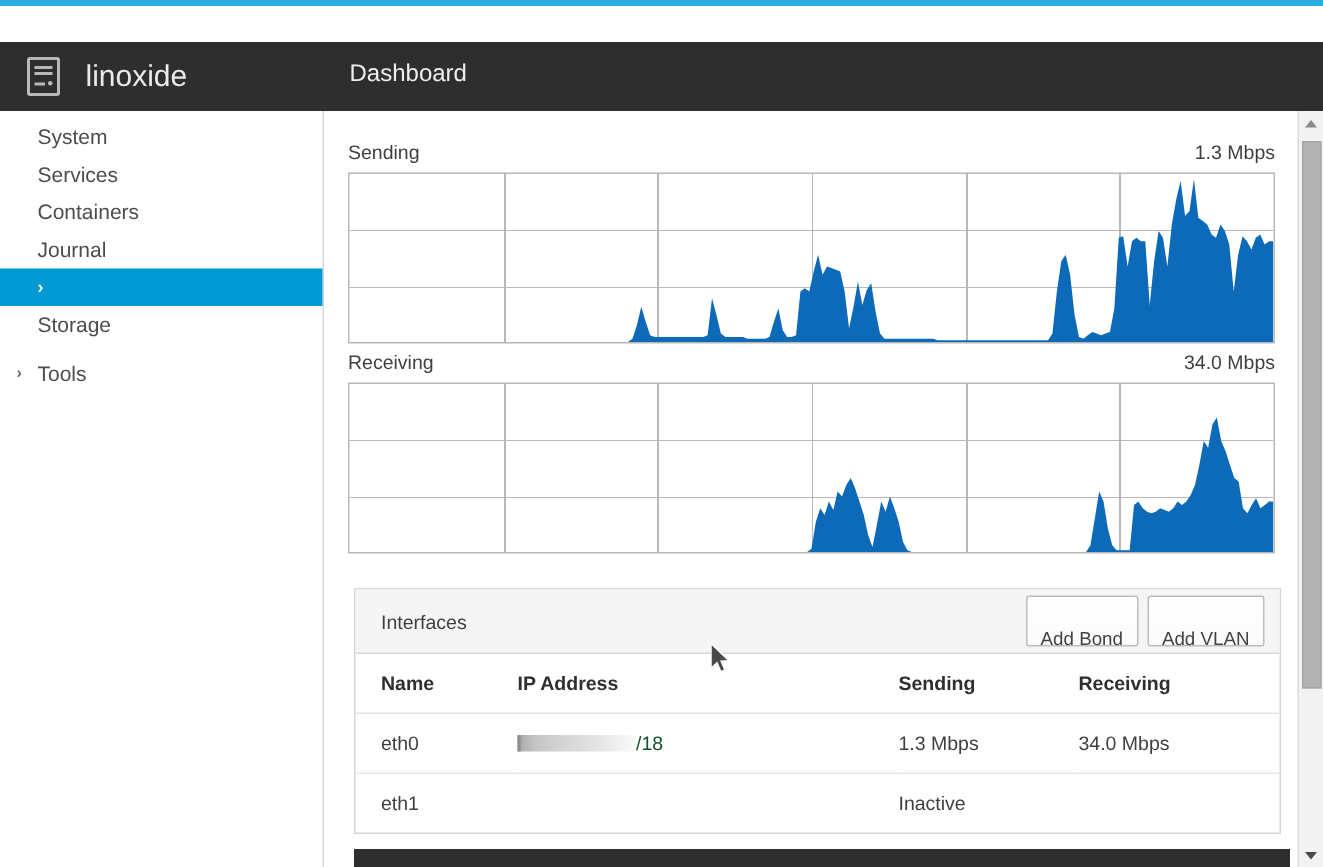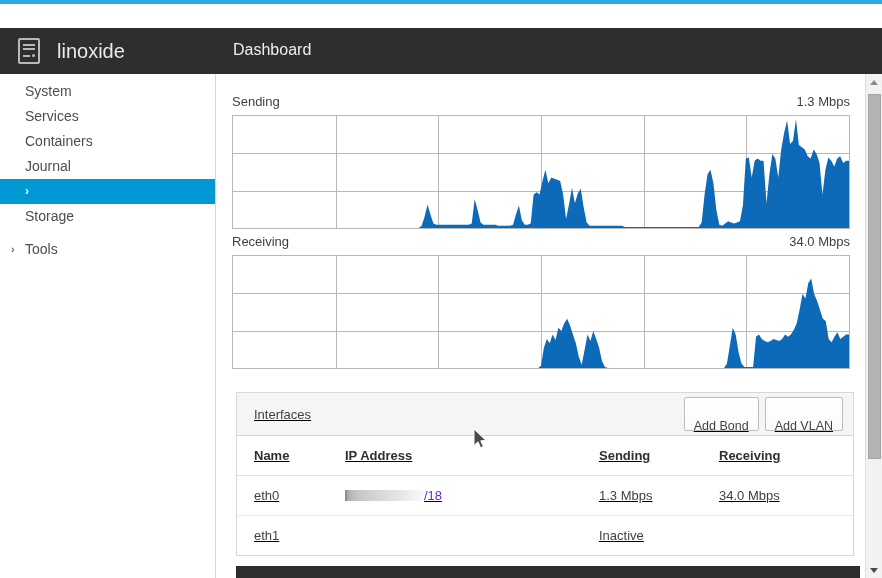--- a/index.html
+++ b/index.html
@@ -177,21 +177,20 @@
     overflow: hidden;
   }
   .graph-canvas svg { display: block; }
   .gridline { stroke: #b8b8b8; stroke-width: 1; shape-rendering: crispEdges; }
 
   
   .panel {
     position: absolute;
     background: #ffffff;
     border: 1px solid #d7d7d7;
-    text-decoration: underline;
   }
   .panel-head {
     height: 43px;
     background: #f5f5f5;
     border-bottom: 1px solid #d7d7d7;
     display: flex; align-items: center;
     padding: 0 10px 0 17px;
   }
   .panel-title {
     font-size: 13px;
@@ -251,21 +250,21 @@
         #d2d2d2 34%, #dcdcdc 52%, #e6e6e6 70%,
         #efefef 84%, #f7f7f7 95%, #fbfbfb 100%);
     border-radius: 1px;
     position: relative;
   }
   .ip-redacted::before {
     content: ""; position: absolute;
     left: 0; top: 0; width: 2px; height: 11px;
     background: #8f8f8f;
   }
-  .ip-suffix { color: #6d28d9; }
+  .ip-suffix { color: #14532d; }
 
   
   .bottom-strip {
     position: absolute; left: 236px; top: 566px;
     width: 624px; height: 12px;
     background: #2e2e2e;
   }
 
   
   .scrollbar {

